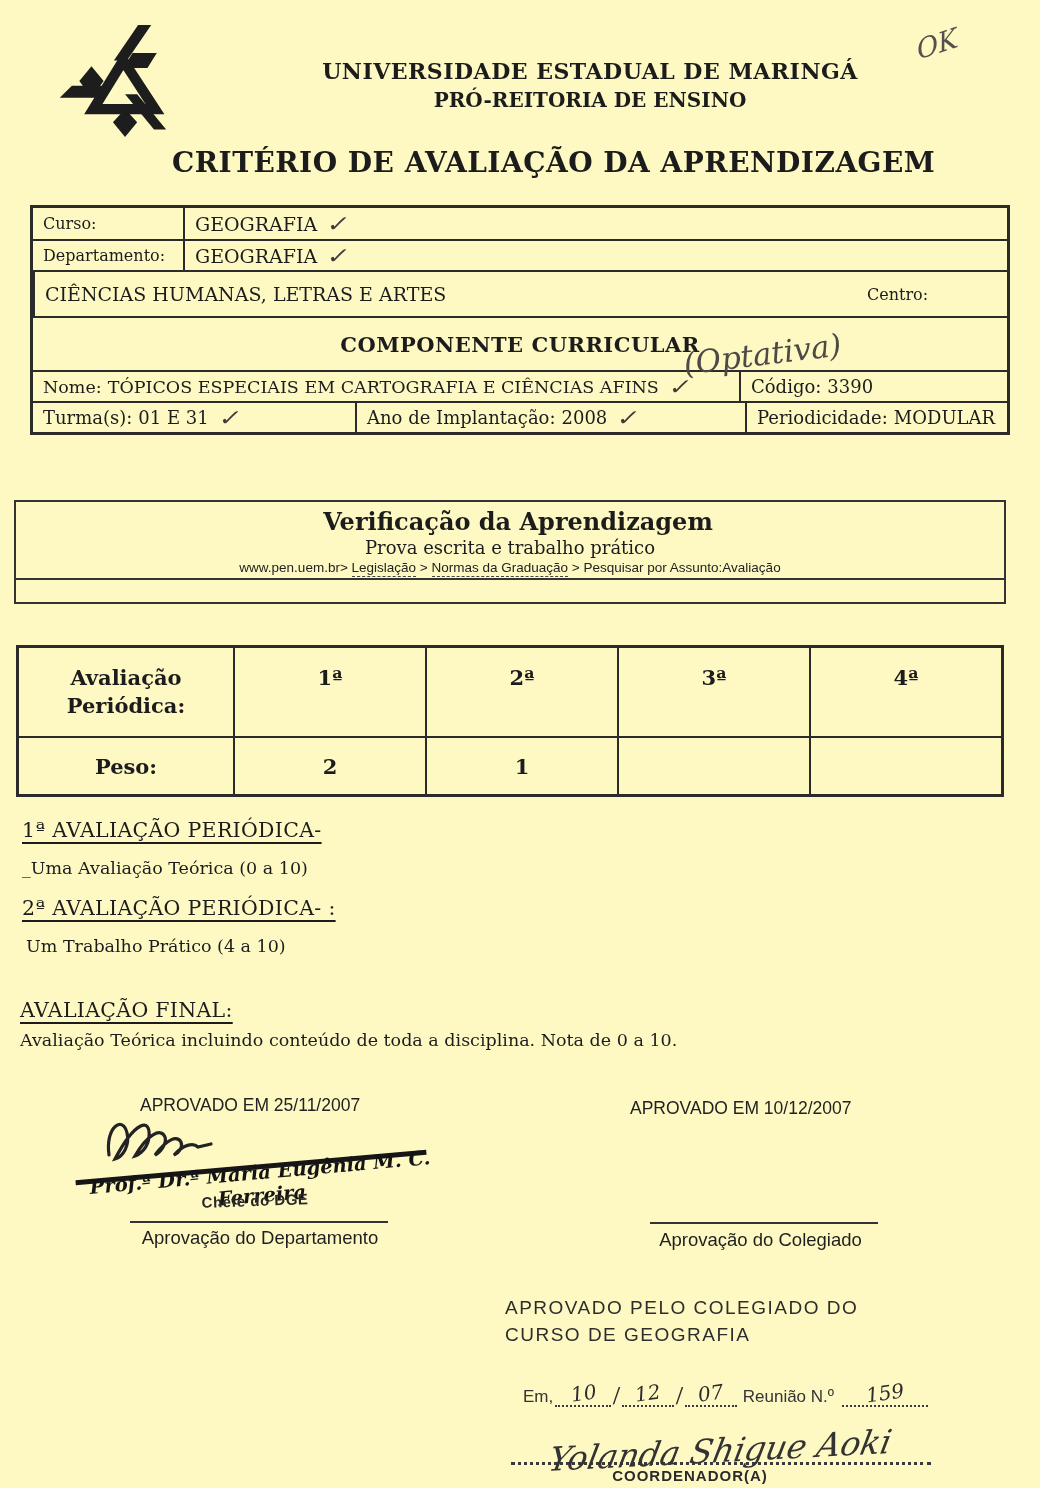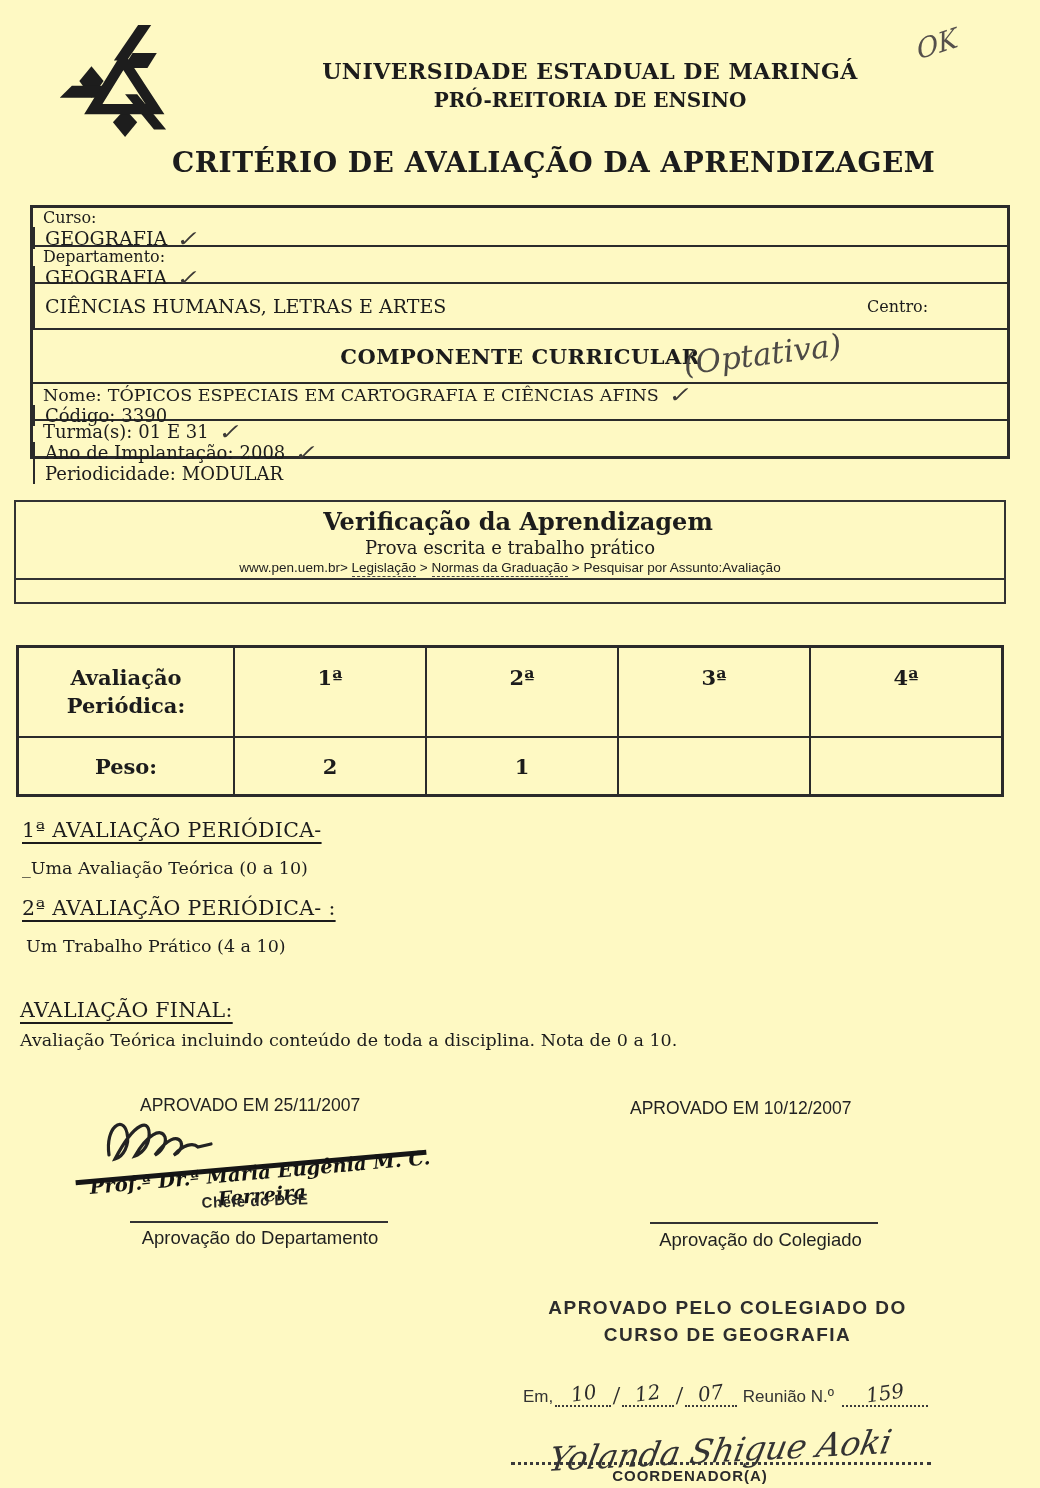--- a/index.html
+++ b/index.html
@@ -23,21 +23,21 @@
   .main-title { position:absolute; top:146px; left:172px; font-size:28px; font-weight:bold;
                 letter-spacing:.5px; }
 
   
   .t1 { position:absolute; top:205px; left:30px; width:980px; border:3px solid #2b2b2b; }
   .t1 .row { display:flex; border-top:2px solid #2b2b2b; }
   .t1 .row:first-child { border-top:none; }
   .t1 .cell { padding:0 10px; display:flex; align-items:center; }
   .t1 .lbl { width:150px; font-size:16px; }
   .t1 .val { flex:1; border-left:2px solid #2b2b2b; font-size:19px; }
-  .h45 { height:37px;flex-direction:column; } .h46 { height:46px; } .h54 { height:54px; }
+  .h45 { height:31px; } .h46 { height:46px; } .h54 { height:54px; }
   .comp-head { width:100%; justify-content:center; font-size:21px; font-weight:bold;
                letter-spacing:.5px; }
   .hand-optativa { position:absolute; top:128px; left:650px; font-size:31px; color:#4d4a46;
                    font-style:italic; transform:rotate(-7deg);
                    font-family:"DejaVu Serif",serif; z-index:3; }
   .t1 .nome-cell { flex:1; font-size:17.5px; }
   .t1 .codigo-cell { width:268px; border-left:2px solid #2b2b2b; font-size:18px; }
   .t1 .turma-cell { width:322px; font-size:18px; }
   .t1 .ano-cell { width:390px; border-left:2px solid #2b2b2b; font-size:18px; }
   .t1 .per-cell { flex:1; border-left:2px solid #2b2b2b; font-size:18px; }
@@ -87,21 +87,21 @@
   .cap-l { position:absolute; top:132px; left:20px; width:330px; text-align:center;
            font-size:18.5px; color:#1f1f1f; }
   .ap-right { position:absolute; top:1098px; left:618px; width:285px; height:165px; }
   .ap-right .approved { position:absolute; top:0; left:12px; font-size:17.5px; color:#222; }
   .cap-rule-r { position:absolute; top:124px; left:32px; width:228px; border-top:2.5px solid #333; }
   .cap-r { position:absolute; top:131px; left:0; width:285px; text-align:center;
            font-size:18.5px; color:#1f1f1f; }
 
   
   .cstamp { position:absolute; top:1297px; left:505px; width:445px; color:#2d2d2d; }
-  .cstamp .l1, .cstamp .l2 { text-align:center; font-size:19px; font-weight:bold;
+  .cstamp .l1, .cstamp .l2 { font-size:19px; font-weight:normal;
         letter-spacing:1.5px; font-family:"Liberation Sans",sans-serif; }
   .cstamp .l2 { margin-top:5px; }
   .em-row { margin-top:35px; margin-left:18px; font-size:17px; color:#333;
             font-family:"Liberation Sans",sans-serif; display:flex; align-items:flex-end; }
   .dotseg { display:inline-block; border-bottom:2.5px dotted #3a3a3a; text-align:center;
             margin:0 2px; }
   .d1 { width:56px; } .d2 { width:52px; } .d3 { width:52px; } .d4 { width:86px; margin-left:8px; }
   .hand { font-family:"DejaVu Serif",serif; font-style:italic; display:inline-block;
           transform:rotate(-8deg); font-size:20px; color:#2b2b2b; }
   .reuniao { margin-left:4px; }

